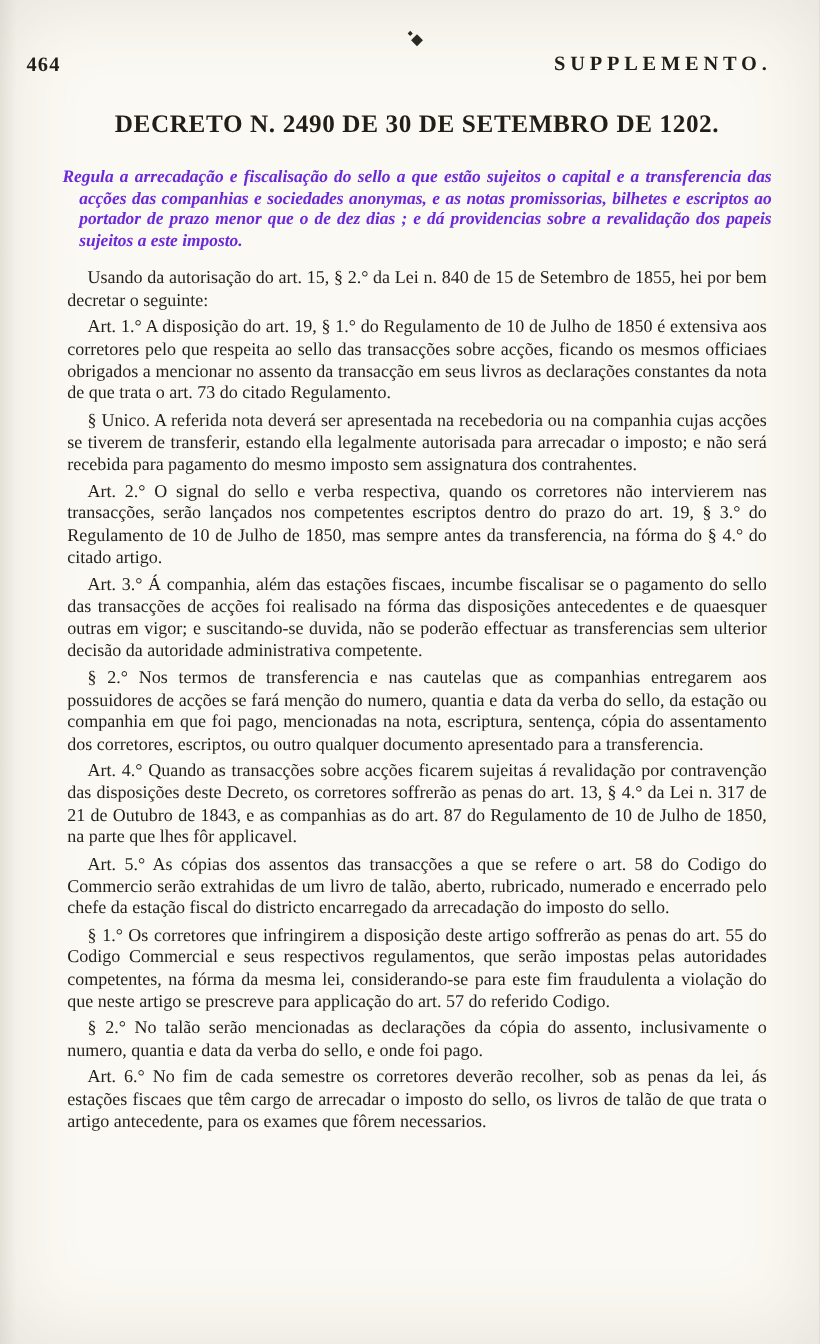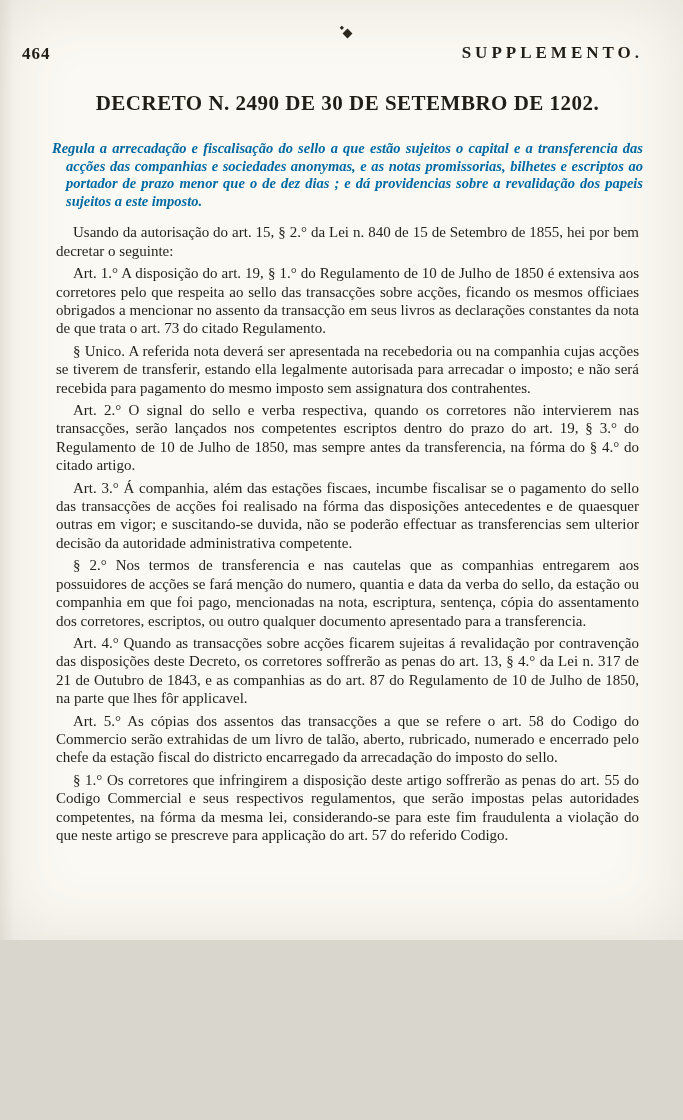--- a/index.html
+++ b/index.html
@@ -3,21 +3,21 @@
 <meta charset="utf-8">
 <style>
   html, body {
     margin: 0;
     padding: 0;
     background: #d9d6cd;
   }
   .page {
     position: relative;
     width: 683px;
-    height: 940px;
+    height: 1120px;
     margin: 0 auto;
     background: #fbf9f3;
     color: #211e18;
     font-family: "Liberation Serif", "DejaVu Serif", serif;
     overflow: hidden;
     box-shadow: inset 0 0 70px rgba(95, 85, 60, 0.14);
   }
   .inner {
     padding: 18px 40px 0 52px;
   }
@@ -65,21 +65,21 @@
     font-family: "Liberation Serif", "DejaVu Serif", serif;
   }
   .summary {
     margin: 24px 0 0 14px;
     text-indent: -14px;
     font-size: 14.5px;
     line-height: 17.6px;
     font-style: italic;
     font-weight: bold;
     text-align: justify;
-    color: #0369a1;
+    color: #6d28d9;
   }
   .body-text {
     margin-top: 13px;
   }
   .para {
     margin: 4px;
     font-size: 15px;
     line-height: 18.4px;
     text-align: justify;
     text-indent: 17px;
@@ -117,16 +117,18 @@
     <div class="body-text">
       <p class="para">Usando da autorisação do art. 15, § 2.° da Lei n. 840 de 15 de Setembro de 1855, hei por bem decretar o seguinte:</p>
       <p class="para">Art. 1.° A disposição do art. 19, § 1.° do Regulamento de 10 de Julho de 1850 é extensiva aos corretores pelo que respeita ao sello das transacções sobre acções, ficando os mesmos officiaes obrigados a mencionar no assento da transacção em seus livros as declarações constantes da nota de que trata o art. 73 do citado Regulamento.</p>
       <p class="para">§ Unico. A referida nota deverá ser apresentada na recebedoria ou na companhia cujas acções se tiverem de transferir, estando ella legalmente autorisada para arrecadar o imposto; e não será recebida para pagamento do mesmo imposto sem assignatura dos contrahentes.</p>
       <p class="para">Art. 2.° O signal do sello e verba respectiva, quando os corretores não intervierem nas transacções, serão lançados nos competentes escriptos dentro do prazo do art. 19, § 3.° do Regulamento de 10 de Julho de 1850, mas sempre antes da transferencia, na fórma do § 4.° do citado artigo.</p>
       <p class="para">Art. 3.° Á companhia, além das estações fiscaes, incumbe fiscalisar se o pagamento do sello das transacções de acções foi realisado na fórma das disposições antecedentes e de quaesquer outras em vigor; e suscitando-se duvida, não se poderão effectuar as transferencias sem ulterior decisão da autoridade administrativa competente.</p>
       <p class="para">§ 2.° Nos termos de transferencia e nas cautelas que as companhias entregarem aos possuidores de acções se fará menção do numero, quantia e data da verba do sello, da estação ou companhia em que foi pago, mencionadas na nota, escriptura, sentença, cópia do assentamento dos corretores, escriptos, ou outro qualquer documento apresentado para a transferencia.</p>
       <p class="para">Art. 4.° Quando as transacções sobre acções ficarem sujeitas á revalidação por contravenção das disposições deste Decreto, os corretores soffrerão as penas do art. 13, § 4.° da Lei n. 317 de 21 de Outubro de 1843, e as companhias as do art. 87 do Regulamento de 10 de Julho de 1850, na parte que lhes fôr applicavel.</p>
       <p class="para">Art. 5.° As cópias dos assentos das transacções a que se refere o art. 58 do Codigo do Commercio serão extrahidas de um livro de talão, aberto, rubricado, numerado e encerrado pelo chefe da estação fiscal do districto encarregado da arrecadação do imposto do sello.</p>
       <p class="para">§ 1.° Os corretores que infringirem a disposição deste artigo soffrerão as penas do art. 55 do Codigo Commercial e seus respectivos regulamentos, que serão impostas pelas autoridades competentes, na fórma da mesma lei, considerando-se para este fim fraudulenta a violação do que neste artigo se prescreve para applicação do art. 57 do referido Codigo.</p>
+      <p class="para">§ 2.° No talão serão mencionadas as declarações da cópia do assento, inclusivamente o numero, quantia e data da verba do sello, e onde foi pago.</p>
+      <p class="para">Art. 6.° No fim de cada semestre os corretores deverão recolher, sob as penas da lei, ás estações fiscaes que têm cargo de arrecadar o imposto do sello, os livros de talão de que trata o artigo antecedente, para os exames que fôrem necessarios.</p>
     </div>
 
   </div>
 </div>
 
 </body></html>

